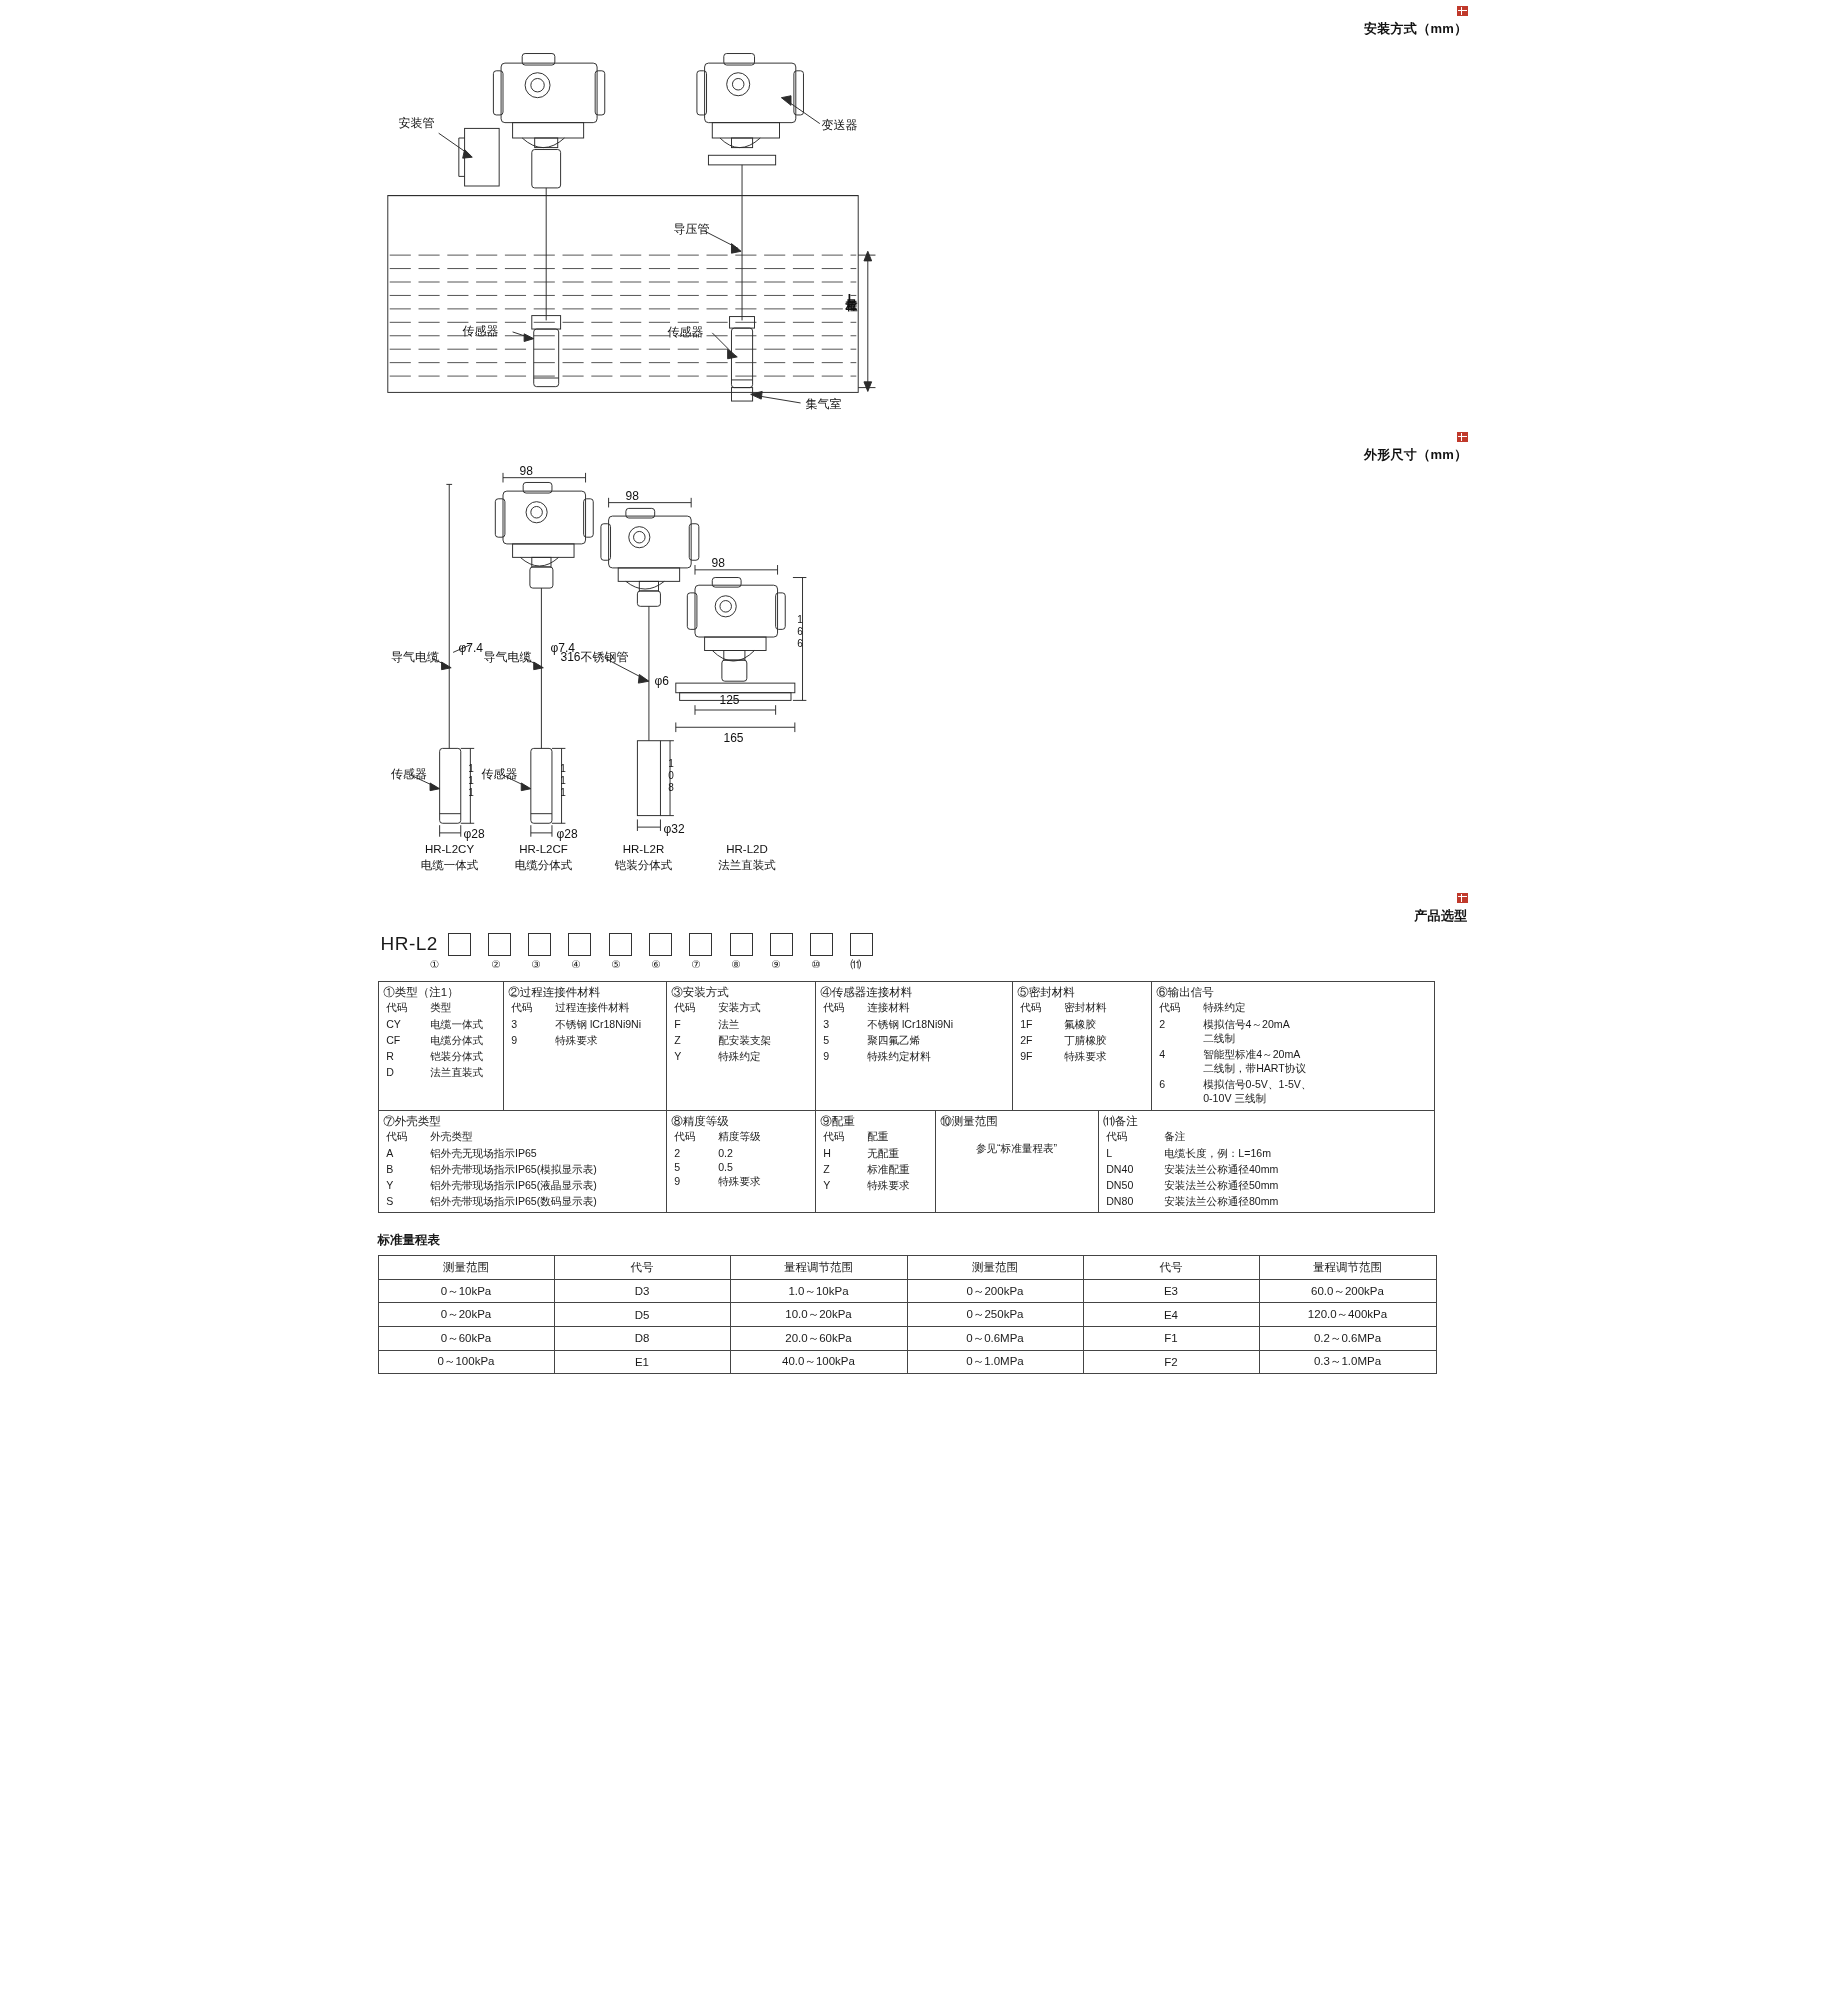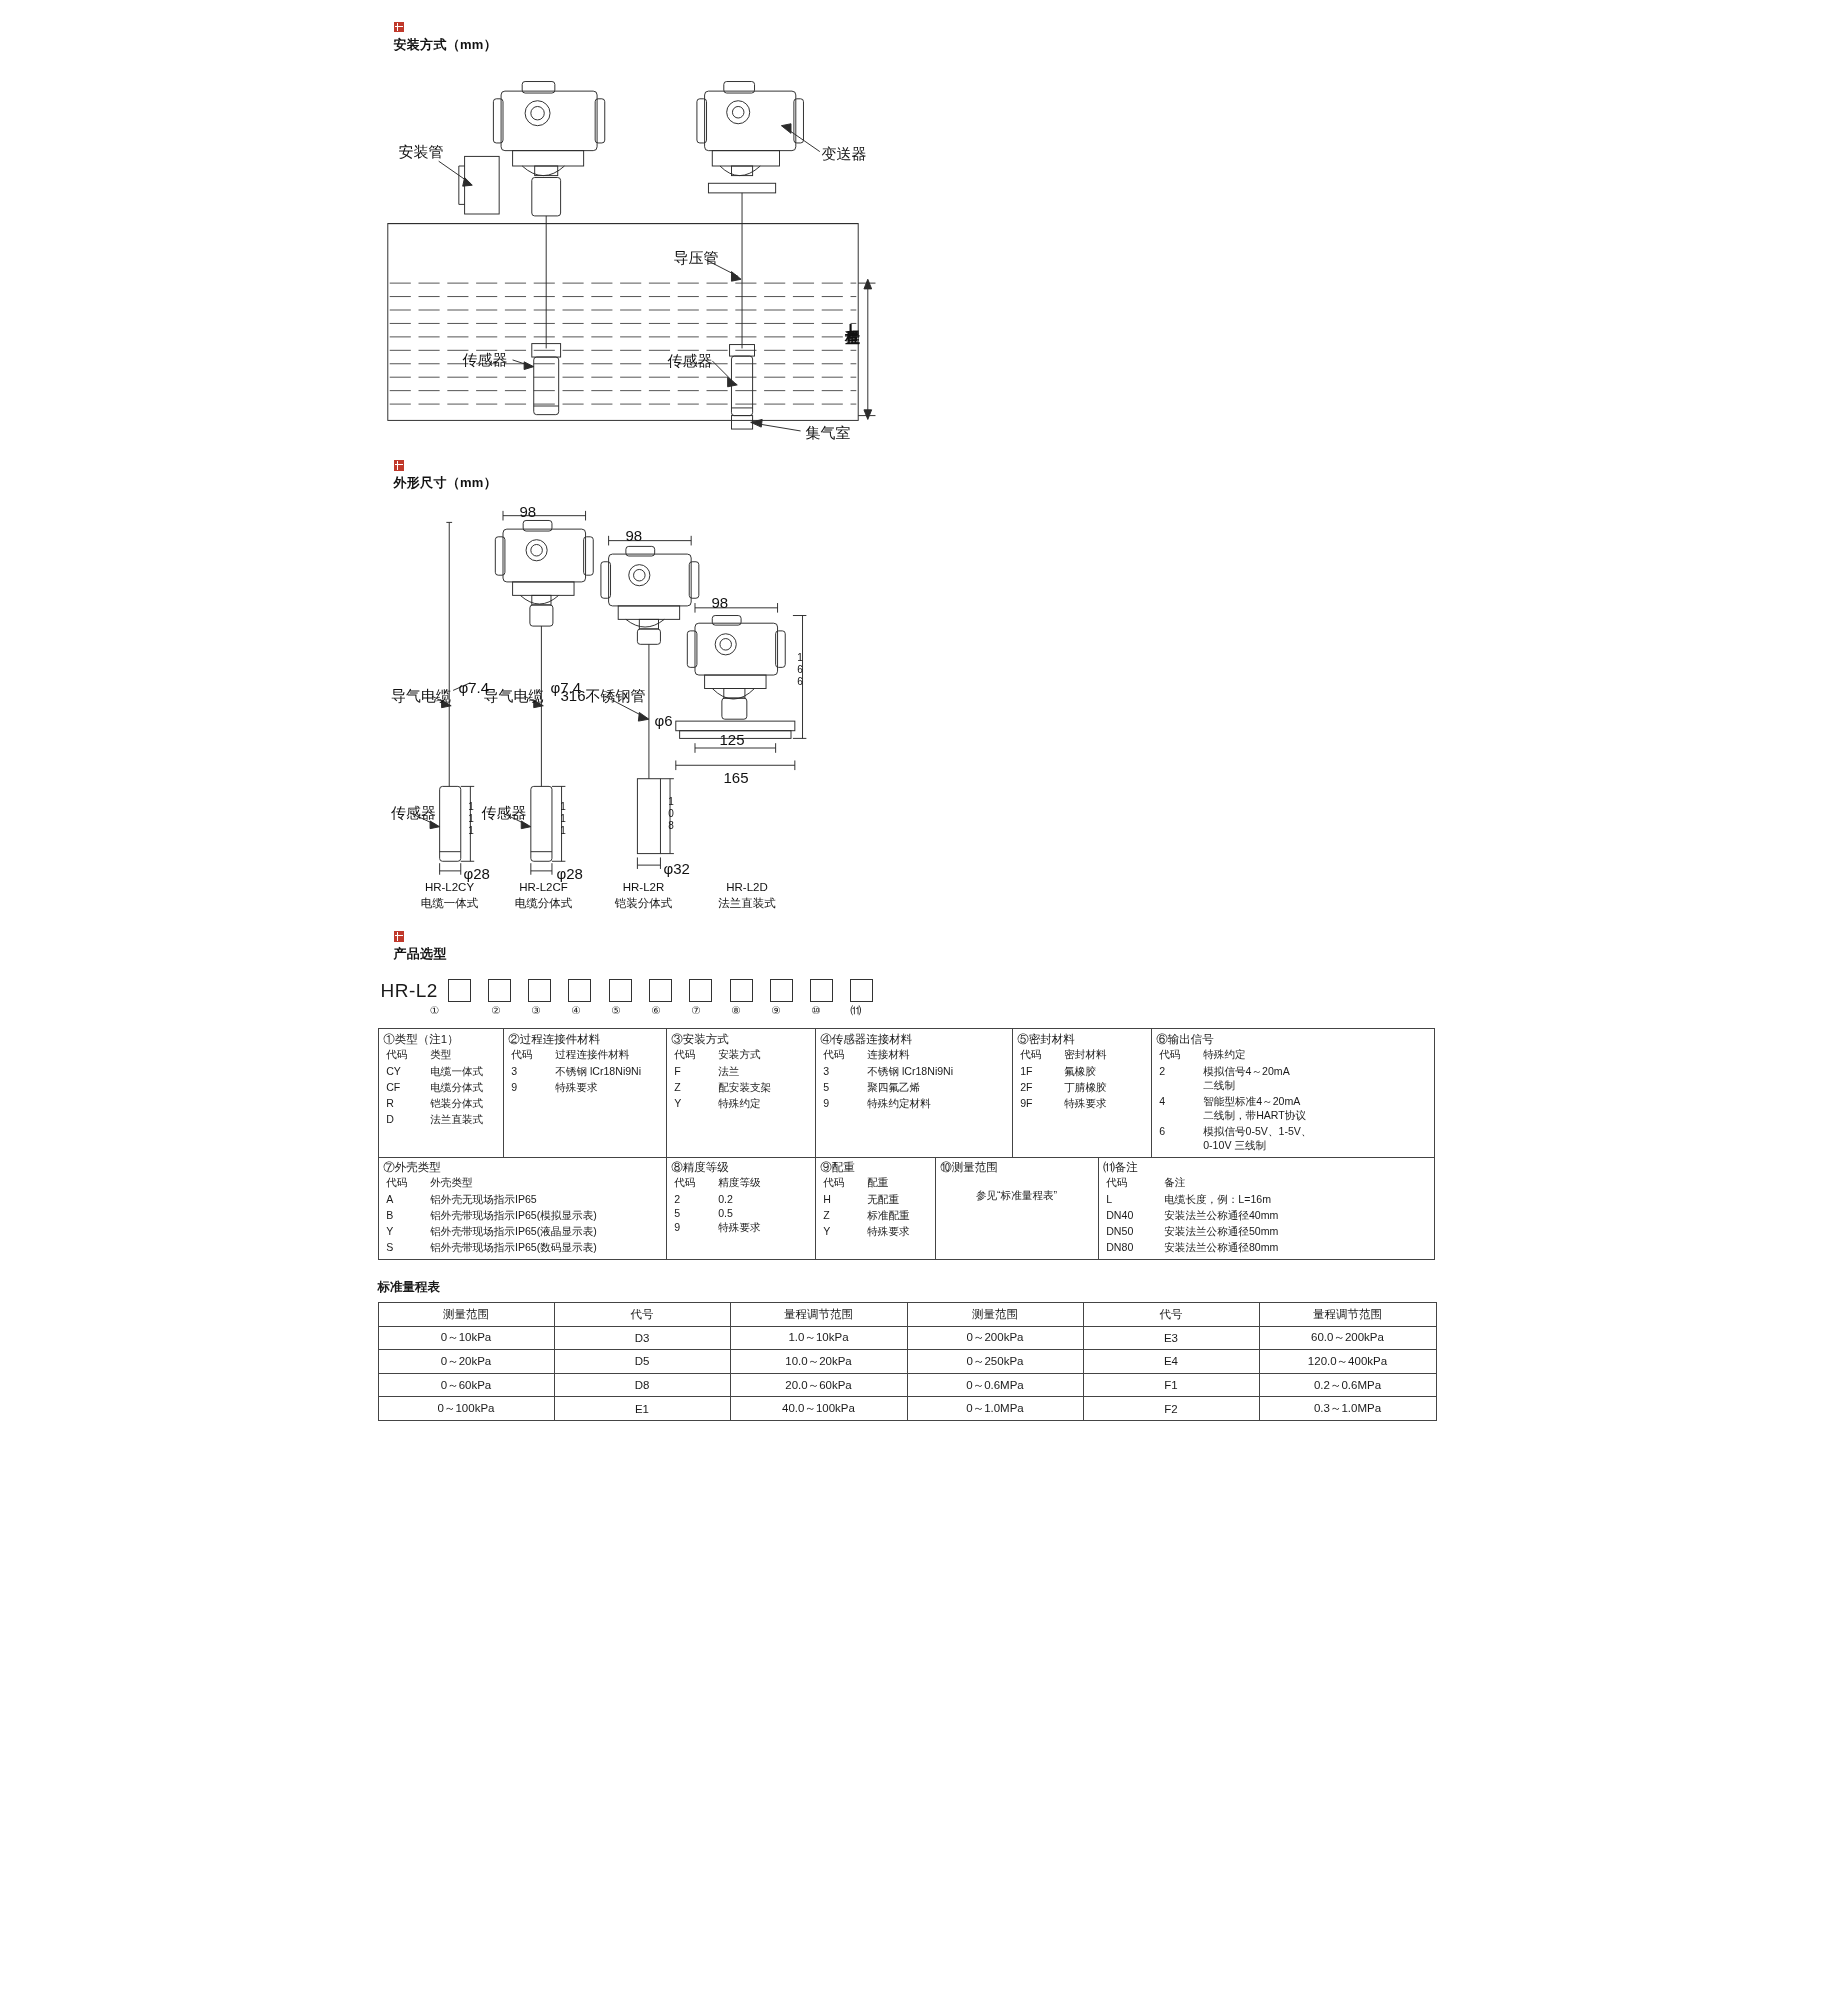--- a/index.html
+++ b/index.html
@@ -13,36 +13,36 @@
     position: relative;
     width: 1845px;
     min-height: 2000px;
     margin: 0 auto;
     background: #fff;
     padding: 0;
   }
   .inner { position: relative; width: 1090px; margin: 0 auto; padding-top: 5.8px; }
 
   
-  .sec-head { display: flex; align-items: flex-start; flex-direction: column; margin: 16px; }
+  .sec-head { display: flex; align-items: flex-end; flex-direction: column; margin: 0; }
   .bullet {
     width: 10.6px; height: 10.6px; background: #c0392b;
     position: relative; margin-bottom: 3.8px;
   }
   .bullet::before, .bullet::after {
     content: ""; position: absolute; background: #fff;
   }
   .bullet::before { left: 3.8px; top: 1px; width: 1px; height: 8.6px; }
   .bullet::after { top: 3.8px; left: 1px; height: 1px; width: 8.6px; }
   .sec-title { font-size: 13px; font-weight: bold; letter-spacing: 0.3px; color: #111; }
 
   
   .fig1 { position: relative; width: 1090px; height: 384px; margin-top: 3.8px; }
   .fig1 svg { position: absolute; left: 0; top: 0; }
-  .lbl { position: absolute; font-size: 15px; color: #111; white-space: nowrap; }
+  .lbl { position: absolute; font-size: 12px; color: #111; white-space: nowrap; }
   .lbl-v { writing-mode: vertical-rl; text-orientation: upright; letter-spacing: 1px; }
 
   
   .fig2 { position: relative; width: 1090px; height: 384px; margin-top: 5.8px; }
   .fig2 svg { position: absolute; left: 0; top: 0; }
   .modelname { position: absolute; font-size: 11.5px; color: #111; text-align: center; }
   .modeldesc { position: absolute; font-size: 11.5px; color: #111; text-align: center; }
 
   
   .codeline { display: flex; align-items: center; margin-top: 7.7px; margin-left: 3px; }

